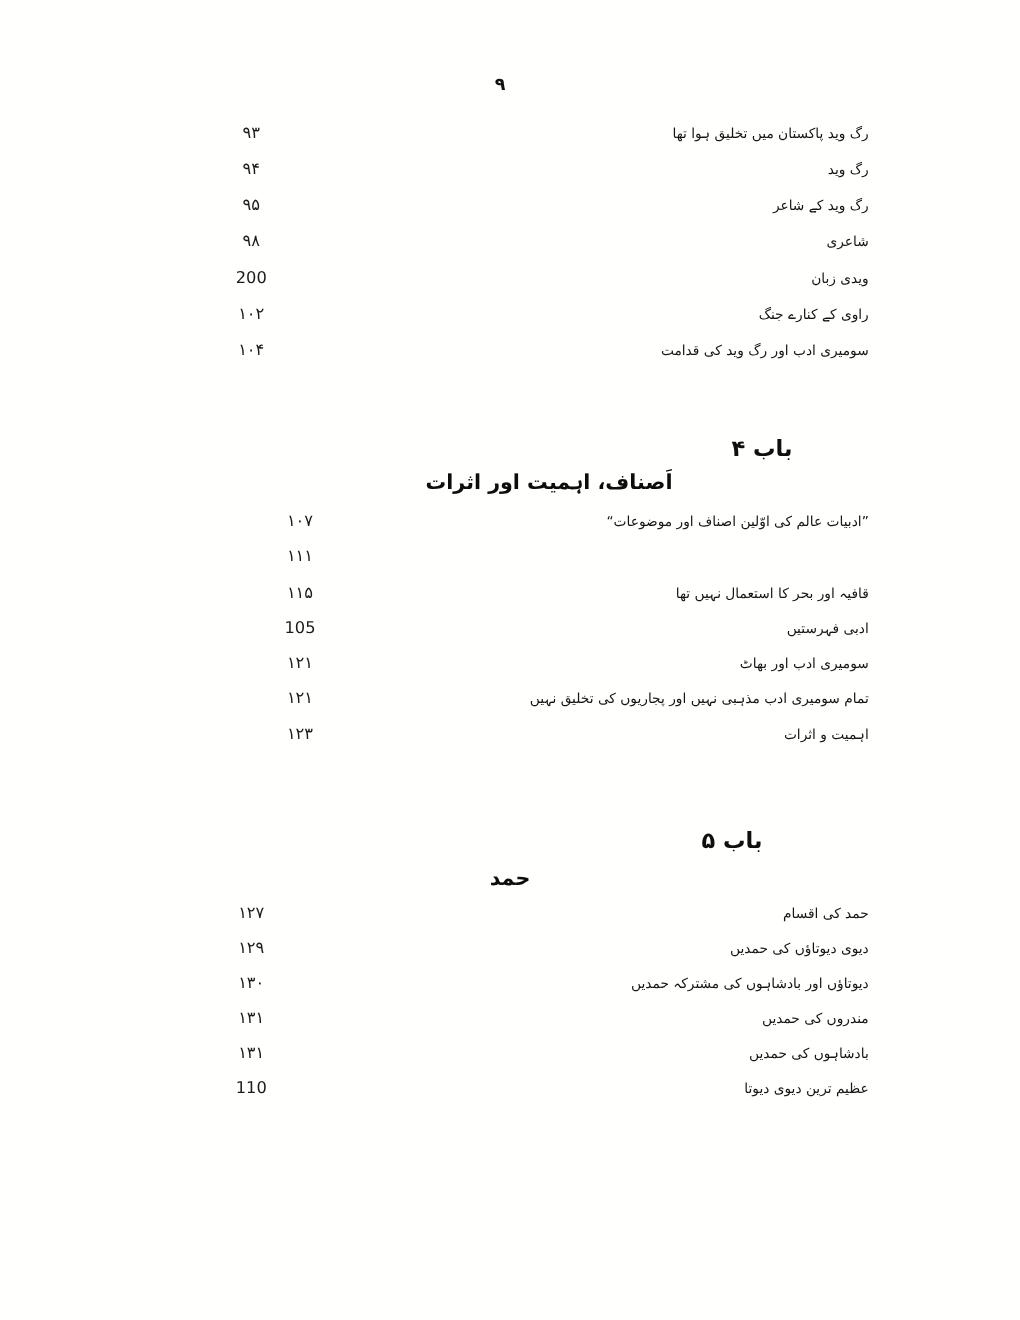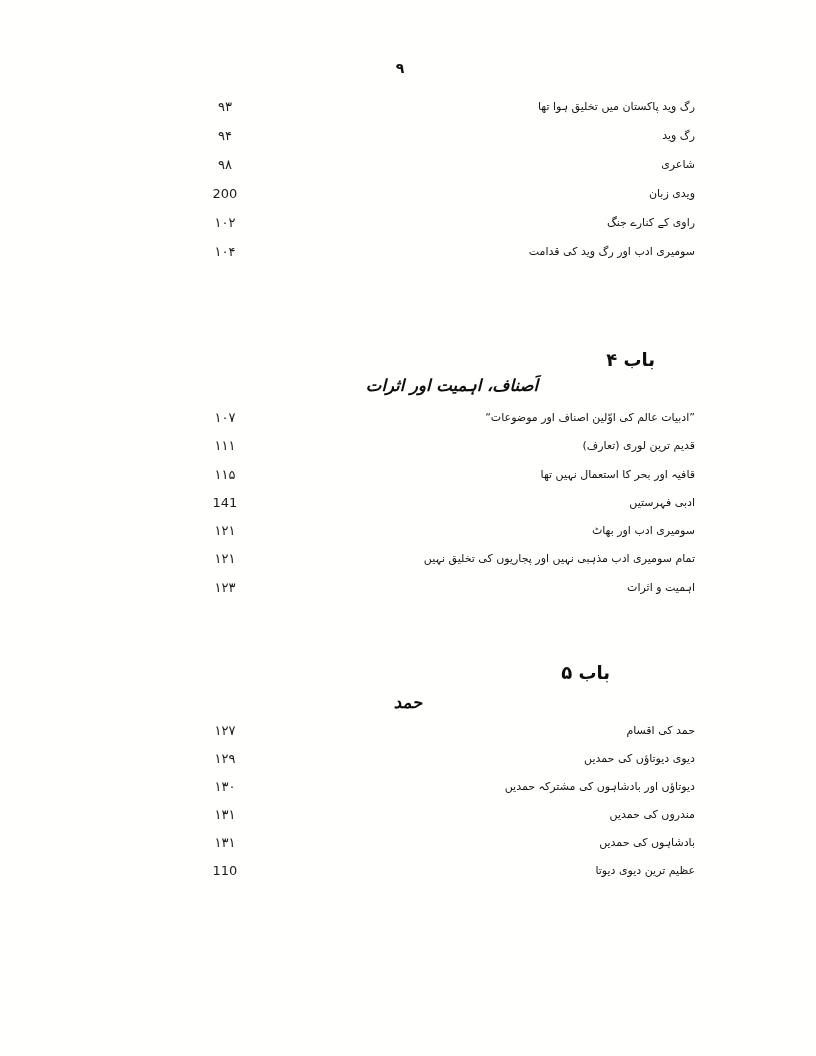--- a/index.html
+++ b/index.html
@@ -23,30 +23,29 @@
     right: 16px;
     text-align: center;
     font-size: 14px;
     font-weight: bold;
     color: #111;
   }
   .toc-group {
     position: absolute;
     left: 0;
     right: 0;
-    padding-left: 24px;
   }
   #group1 { top: 92px; }
   #group2 { top: 404px; }
   #group3 { top: 717px; }
   .toc-row {
     position: relative;
     height: 29px;
   }
-  #group2 .toc-row { height: 28.3px; }
+  #group2 .toc-row { height: 28.3px; margin-left: 39px; }
   #group3 .toc-row { height: 28px; }
   .toc-row .num {
     position: absolute;
     left: 181px;
     width: 40px;
     text-align: center;
     font-size: 13px;
     line-height: 29px;
     direction: rtl;
     color: #1b1b1b;
@@ -66,49 +65,52 @@
   #group2 .toc-row .title { line-height: 28.3px; }
   #group3 .toc-row .title { line-height: 28px; }
   .chapter-heading {
     position: absolute;
     font-size: 18px;
     font-weight: bold;
     direction: rtl;
     white-space: nowrap;
     color: #0f0f0f;
   }
-  #ch4-heading { top: 349px; right: 161px; }
+  #ch4-heading { top: 349px; right: 182px; }
   #ch5-heading { top: 662px; right: 206px; }
   .chapter-subtitle {
     position: absolute;
     font-size: 16.5px;
     font-weight: bold;
     direction: rtl;
     white-space: nowrap;
     color: #0d0d0d;
-    font-style: italic;
   }
   #ch4-subtitle { top: 376px; right: 278px; }
   #ch5-subtitle { top: 693px; left: 16px; right: 16px; text-align: center; }
 </style>
 </head>
 <body>
 
 <div id="page">
 
   <div class="top-num">۹</div>
 
   <div class="toc-group" id="group1">
     <div class="toc-row">
       <span class="num">۹۳</span>
       <span class="title">رگ وید پاکستان میں تخلیق ہوا تھا</span>
     </div>
     <div class="toc-row">
       <span class="num">۹۴</span>
       <span class="title">رگ وید</span>
+    </div>
+    <div class="toc-row">
+      <span class="num">۹۵</span>
+      <span class="title">رگ وید کے شاعر</span>
     </div>
     <div class="toc-row">
       <span class="num">۹۸</span>
       <span class="title">شاعری</span>
     </div>
     <div class="toc-row">
       <span class="num">200</span>
       <span class="title">ویدی زبان</span>
     </div>
     <div class="toc-row">
@@ -124,28 +126,27 @@
   <div class="chapter-heading" id="ch4-heading">باب ۴</div>
   <div class="chapter-subtitle" id="ch4-subtitle">اَصناف، اہمیت اور اثرات</div>
 
   <div class="toc-group" id="group2">
     <div class="toc-row">
       <span class="num">۱۰۷</span>
       <span class="title">”ادبیات عالم کی اوّلین اصناف اور موضوعات“</span>
     </div>
     <div class="toc-row">
       <span class="num">۱۱۱</span>
-      <span class="title">قدیم ترین لوری (تعارف)</span>
     </div>
     <div class="toc-row">
       <span class="num">۱۱۵</span>
       <span class="title">قافیہ اور بحر کا استعمال نہیں تھا</span>
     </div>
     <div class="toc-row">
-      <span class="num">141</span>
+      <span class="num">105</span>
       <span class="title">ادبی فہرستیں</span>
     </div>
     <div class="toc-row">
       <span class="num">۱۲۱</span>
       <span class="title">سومیری ادب اور بھاٹ</span>
     </div>
     <div class="toc-row">
       <span class="num">۱۲۱</span>
       <span class="title">تمام سومیری ادب مذہبی نہیں اور پجاریوں کی تخلیق نہیں</span>
     </div>

